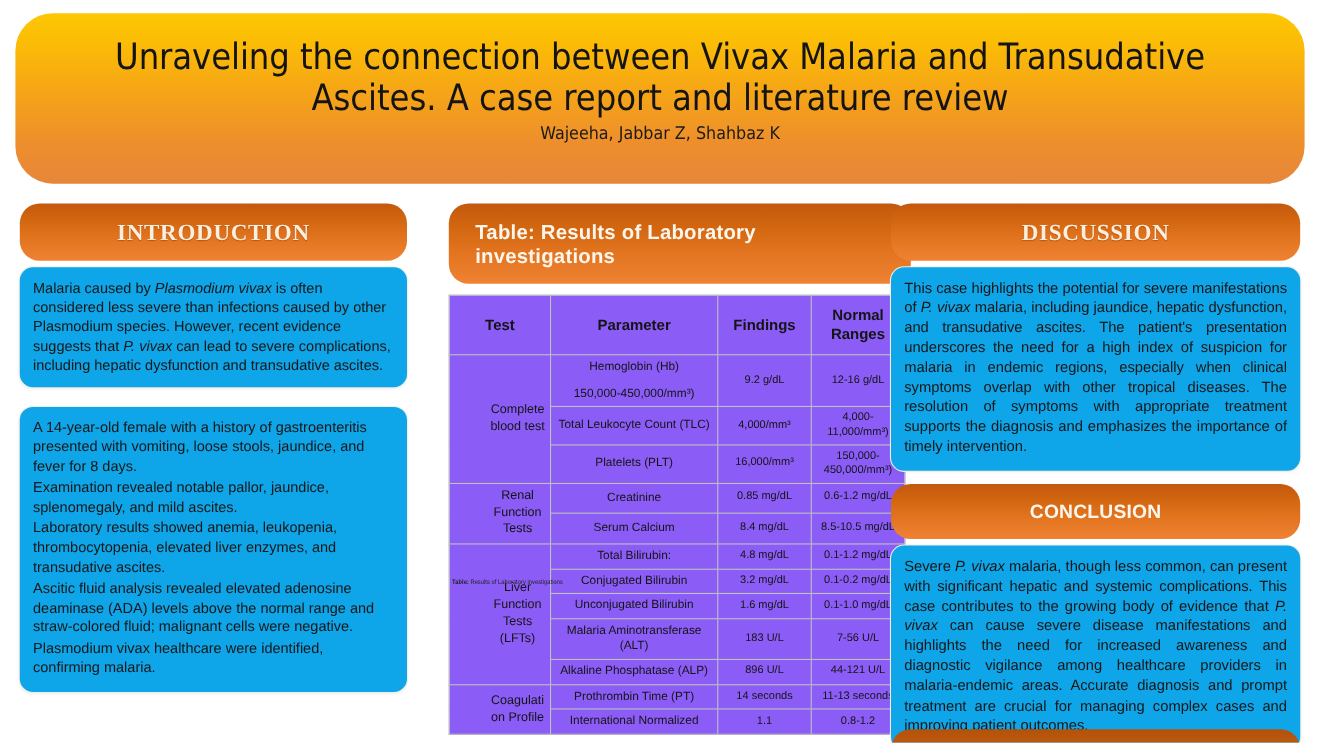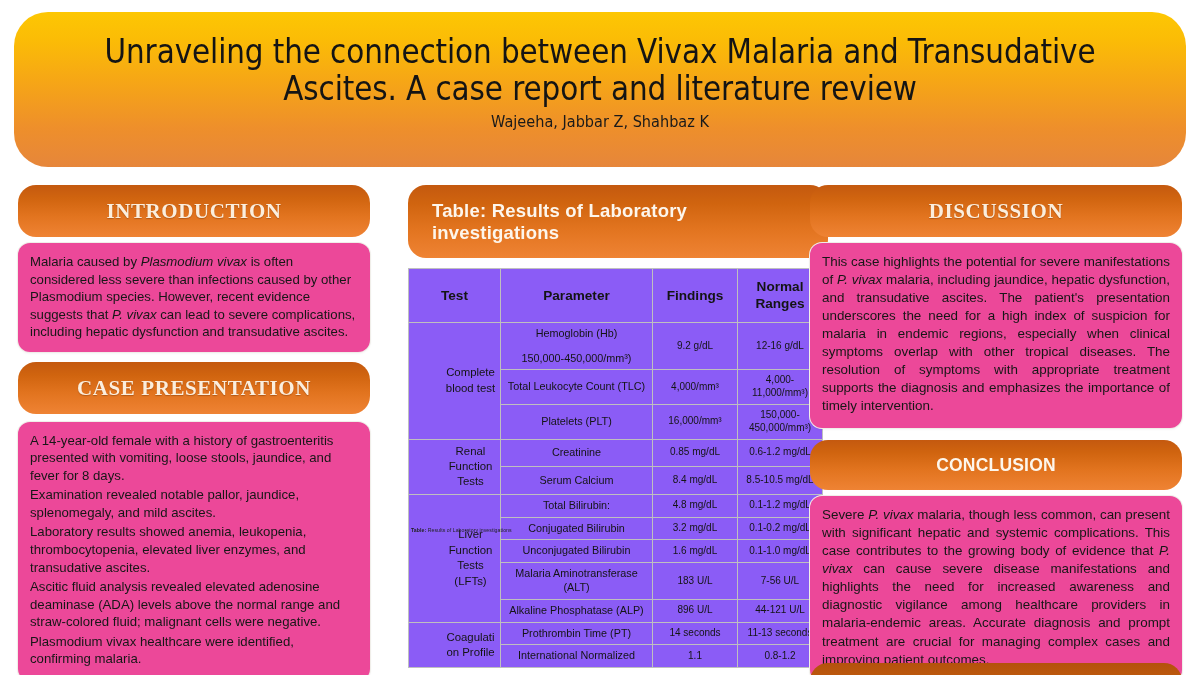--- a/index.html
+++ b/index.html
@@ -92,21 +92,21 @@
     letter-spacing: .2px;
   }
   .sec-head.sans.left {
     text-align: left;
     padding-left: 24px;
     font-size: 18.5px;
   }
 
   
   .card {
-    background: #ec4899;
+    background: #0ea5e9;
     border-radius: 12px;
     box-shadow: 0 0 0 1px #f0eee9, 0 1px 3px rgba(0,0,0,.07);
     box-sizing: border-box;
     padding: 10px 12px 11px 12px;
   }
   .card p {
     margin: 0 0 2px 0;
     font-size: 13.2px;
     line-height: 1.33;
     color: #171717;
@@ -202,21 +202,20 @@
   <div class="col col-left">
 
     <div class="sec-head serif">INTRODUCTION</div>
     <div class="gap-6"></div>
     <div class="card intro">
       <p>Malaria caused by <em>Plasmodium vivax</em> is often considered less severe than infections caused by other Plasmodium species. However, recent evidence suggests that <em>P. vivax</em> can lead to severe complications, including hepatic dysfunction and transudative ascites.</p>
     </div>
 
     <div class="gap-10"></div>
 
-    <div class="sec-head serif">CASE PRESENTATION</div>
     <div class="gap-8"></div>
     <div class="card case">
       <p>A 14-year-old female with a history of gastroenteritis presented with vomiting, loose stools, jaundice, and fever for 8 days.</p>
       <p>Examination revealed notable pallor, jaundice, splenomegaly, and mild ascites.</p>
       <p>Laboratory results showed anemia, leukopenia, thrombocytopenia, elevated liver enzymes, and transudative ascites.</p>
       <p>Ascitic fluid analysis revealed elevated adenosine deaminase (ADA) levels above the normal range and straw-colored fluid; malignant cells were negative.</p>
       <p>Plasmodium vivax healthcare were identified, confirming malaria.</p>
     </div>
   </div>
 

